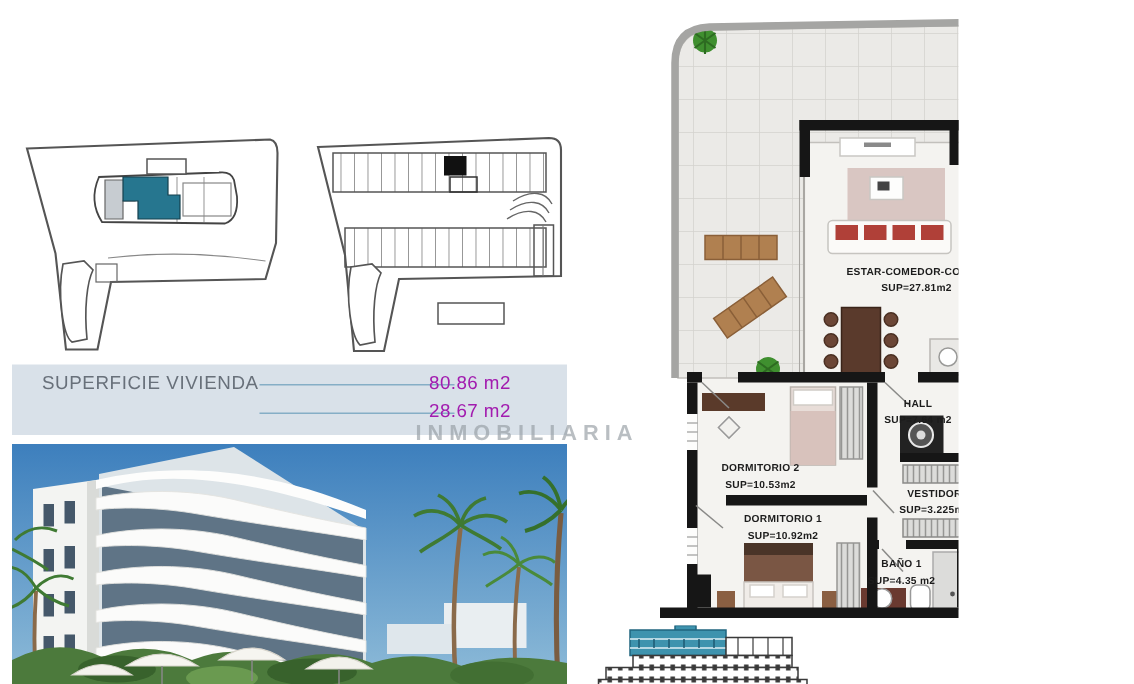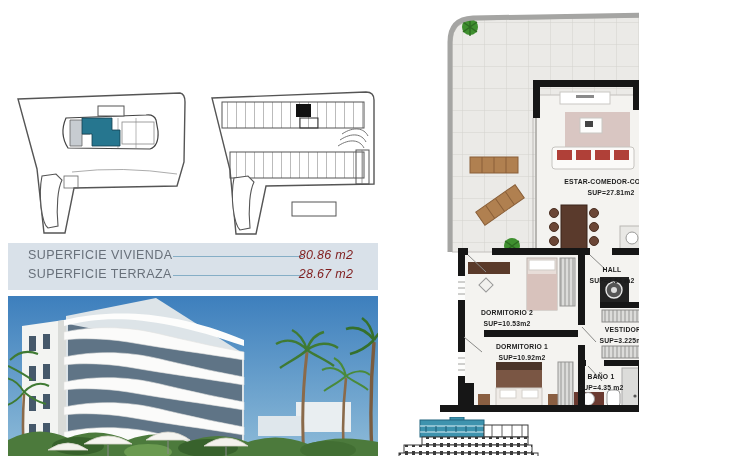--- a/index.html
+++ b/index.html
@@ -2,21 +2,21 @@
 <html><head>
 <meta charset="utf-8">
 <style>
   html,body{margin:0;padding:0;background:#ffffff;}
   #sheet{position:relative;width:639px;height:456px;background:#ffffff;overflow:hidden;
          font-family:"Liberation Sans",sans-serif;}
   .abs{position:absolute;}
   
   #area-table{left:8px;top:243px;width:370px;height:47px;background:#d9e1e9;}
   .tbl-label{position:absolute;left:20px;color:#68707a;font-size:12.5px;letter-spacing:.4px;white-space:nowrap;}
-  .tbl-value{position:absolute;right:12px;width:80px;text-align:center;color:#7f1d1d;font-size:12.5px;letter-spacing:.3px;font-style:italic;}
+  .tbl-value{position:absolute;right:12px;width:80px;text-align:left;color:#a21caf;font-size:12.5px;letter-spacing:.3px;}
   .tbl-line{position:absolute;left:165px;width:130px;height:0;border-top:1.3px solid #85aec6;}
   
   .room-label{position:absolute;width:140px;text-align:center;color:#1c1c1c;
               font-weight:700;font-size:6.8px;line-height:11px;letter-spacing:.2px;white-space:nowrap;}
   
   #wm-brand{left:250px;top:246px;font-family:"Liberation Serif",serif;font-size:30px;letter-spacing:4px;
             color:rgba(132,142,150,.38);white-space:nowrap;z-index:6;}
   #wm-sub{left:277px;top:281px;font-size:14.5px;letter-spacing:4px;font-weight:700;
           color:rgba(148,156,163,.66);white-space:nowrap;z-index:6;}
   
@@ -58,21 +58,20 @@
     <rect x="156" y="76" width="13" height="34" fill="none" stroke="#555" stroke-width="1"></rect>
     <line x1="162" y1="76" x2="162" y2="110" stroke="#777" stroke-width=".7"></line>
     <rect x="92" y="128" width="44" height="14" fill="none" stroke="#555" stroke-width="1"></rect>
     <path d="M34,104 C30,124 34,150 40,156 L50,154 C48,134 50,116 54,108 L48,102 Z" fill="#fff" stroke="#555" stroke-width="1.1"></path>
   </svg>
 
   <div id="area-table" class="abs">
     <div class="tbl-label" style="top:5px">SUPERFICIE VIVIENDA</div>
     <div class="tbl-line" style="top:13px"></div>
     <div class="tbl-value" style="top:5px">80.86 m2</div>
-    <div class="tbl-label" style="top:24px">SUPERFICIE TERRAZA</div>
     <div class="tbl-line" style="top:32px"></div>
     <div class="tbl-value" style="top:24px">28.67 m2</div>
   </div>
 
   <div class="abs" style="left:8px;top:296px;width:370px;height:160px;overflow:hidden">
     <svg width="370" height="170" viewBox="0 0 370 170">
       <defs>
         <linearGradient id="sky" x1="0" y1="0" x2="0" y2="1">
           <stop offset="0" stop-color="#3d7fbd"></stop>
             <stop offset="1" stop-color="#93bfda"></stop>
@@ -352,16 +351,17 @@
     <rect x="24" y="3" width="64" height="17" fill="#3e93ae" stroke="#20657f"></rect>
     <path d="M24,9 H88 M24,15 H88" stroke="#dff0f5" stroke-width="1"></path>
     <path d="M30,9 V15 M40,9 V15 M50,9 V15 M60,9 V15 M70,9 V15 M80,9 V15" stroke="#1d5a72" stroke-width="1"></path>
     <rect x="88" y="8" width="44" height="12" fill="#ffffff" stroke="#3a3a3a" stroke-width="1"></rect>
     <path d="M96,8 V20 M106,8 V20 M116,8 V20 M126,8 V20" stroke="#3a3a3a" stroke-width=".8"></path>
     <rect x="26" y="20" width="106" height="8" fill="url(#eticks)" stroke="#3a3a3a" stroke-width="1"></rect>
     <rect x="8" y="28" width="128" height="8" fill="url(#eticks)" stroke="#3a3a3a" stroke-width="1"></rect>
     <rect x="3" y="36" width="139" height="8" fill="url(#eticks)" stroke="#3a3a3a" stroke-width="1"></rect>
   </svg>
 
+  <div id="wm-sub" class="abs">INMOBILIARIA</div>
 
   <div id="disclaimer" class="abs">SUJETO A POSIBLES CAMBIOS POR RAZONES TÉCNICAS O JURÍDICAS</div>
 
 </div>
 
 </body></html>

